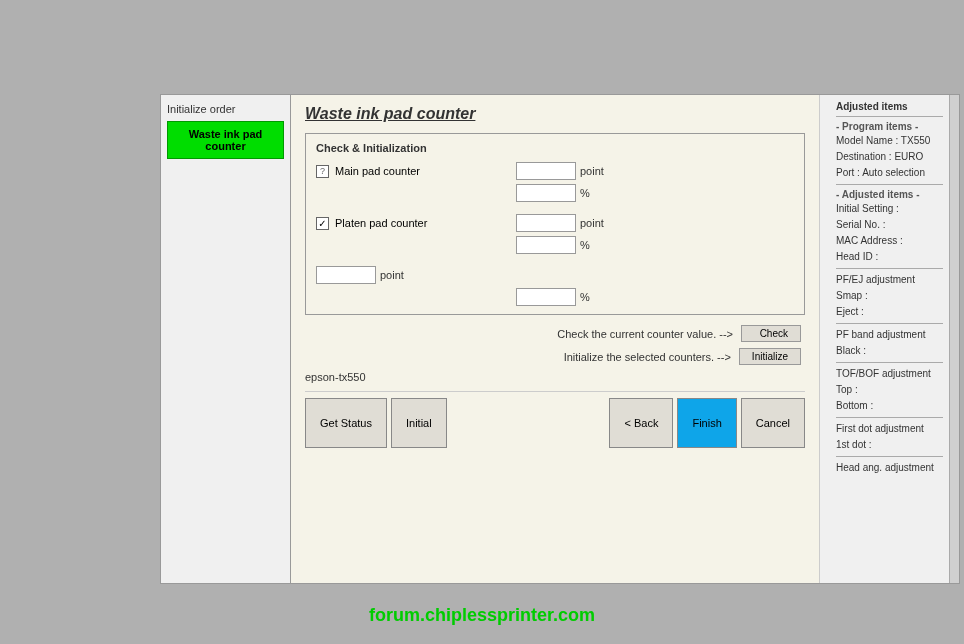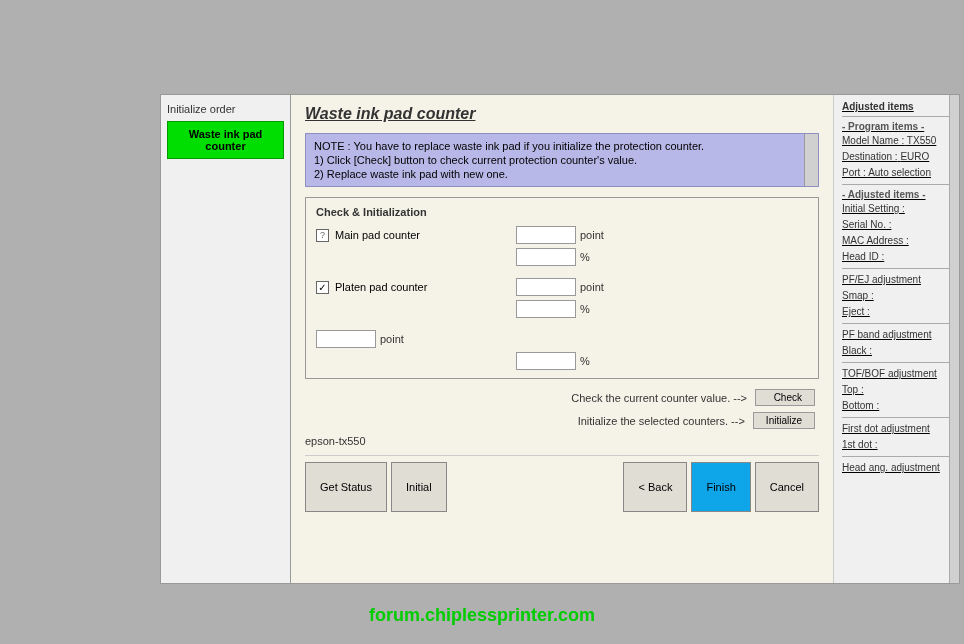--- a/index.html
+++ b/index.html
@@ -247,27 +247,26 @@
       background: #e0ddd5;
       border: 1px solid #888;
       cursor: pointer;
     }
     .bottom-btn.finish {
       background: #0ea5e9;
     }
 
     
     .right-panel {
-      width: 126px;
+      width: 140px;
       background: #f0f0f0;
       border-left: 1px solid #ccc;
-      padding: 6px 8px;
+      padding: 6px 16px;
       font-size: 10px;
       overflow-y: auto;
-      text-decoration: underline;
     }
     .right-panel-title {
       font-weight: bold;
       font-size: 10px;
       margin-bottom: 4px;
       color: #333;
     }
     .right-item {
       font-size: 10px;
       color: #333;
@@ -308,26 +307,20 @@
   <div class="main-window" style="top:22px; position:relative;">
 
     <div class="left-panel">
       <div class="left-panel-title">Initialize order</div>
       <div class="menu-item-active">Waste ink pad counter</div>
     </div>
 
     <div class="center-panel">
       <div class="page-title">Waste ink pad counter</div>
 
-      <div class="note-box" style="position:relative; padding-right: 20px;">
-        <div style="font-size:11px; margin-bottom:2px;">NOTE : You have to replace waste ink pad if you initialize the protection counter.</div>
-        <div style="font-size:11px; margin-bottom:2px;">1) Click [Check] button to check current protection counter's value.</div>
-        <div style="font-size:11px;">2) Replace waste ink pad with new one.</div>
-        <div class="note-box-scrollbar"></div>
-      </div>
 
       <div class="check-section">
         <div class="check-section-title">Check &amp; Initialization</div>
 
         <div class="counter-group">
           <div class="counter-row">
             <div class="counter-row-label">
               <div class="checkbox partial"></div>
               <span>Main pad counter</span>
             </div>

